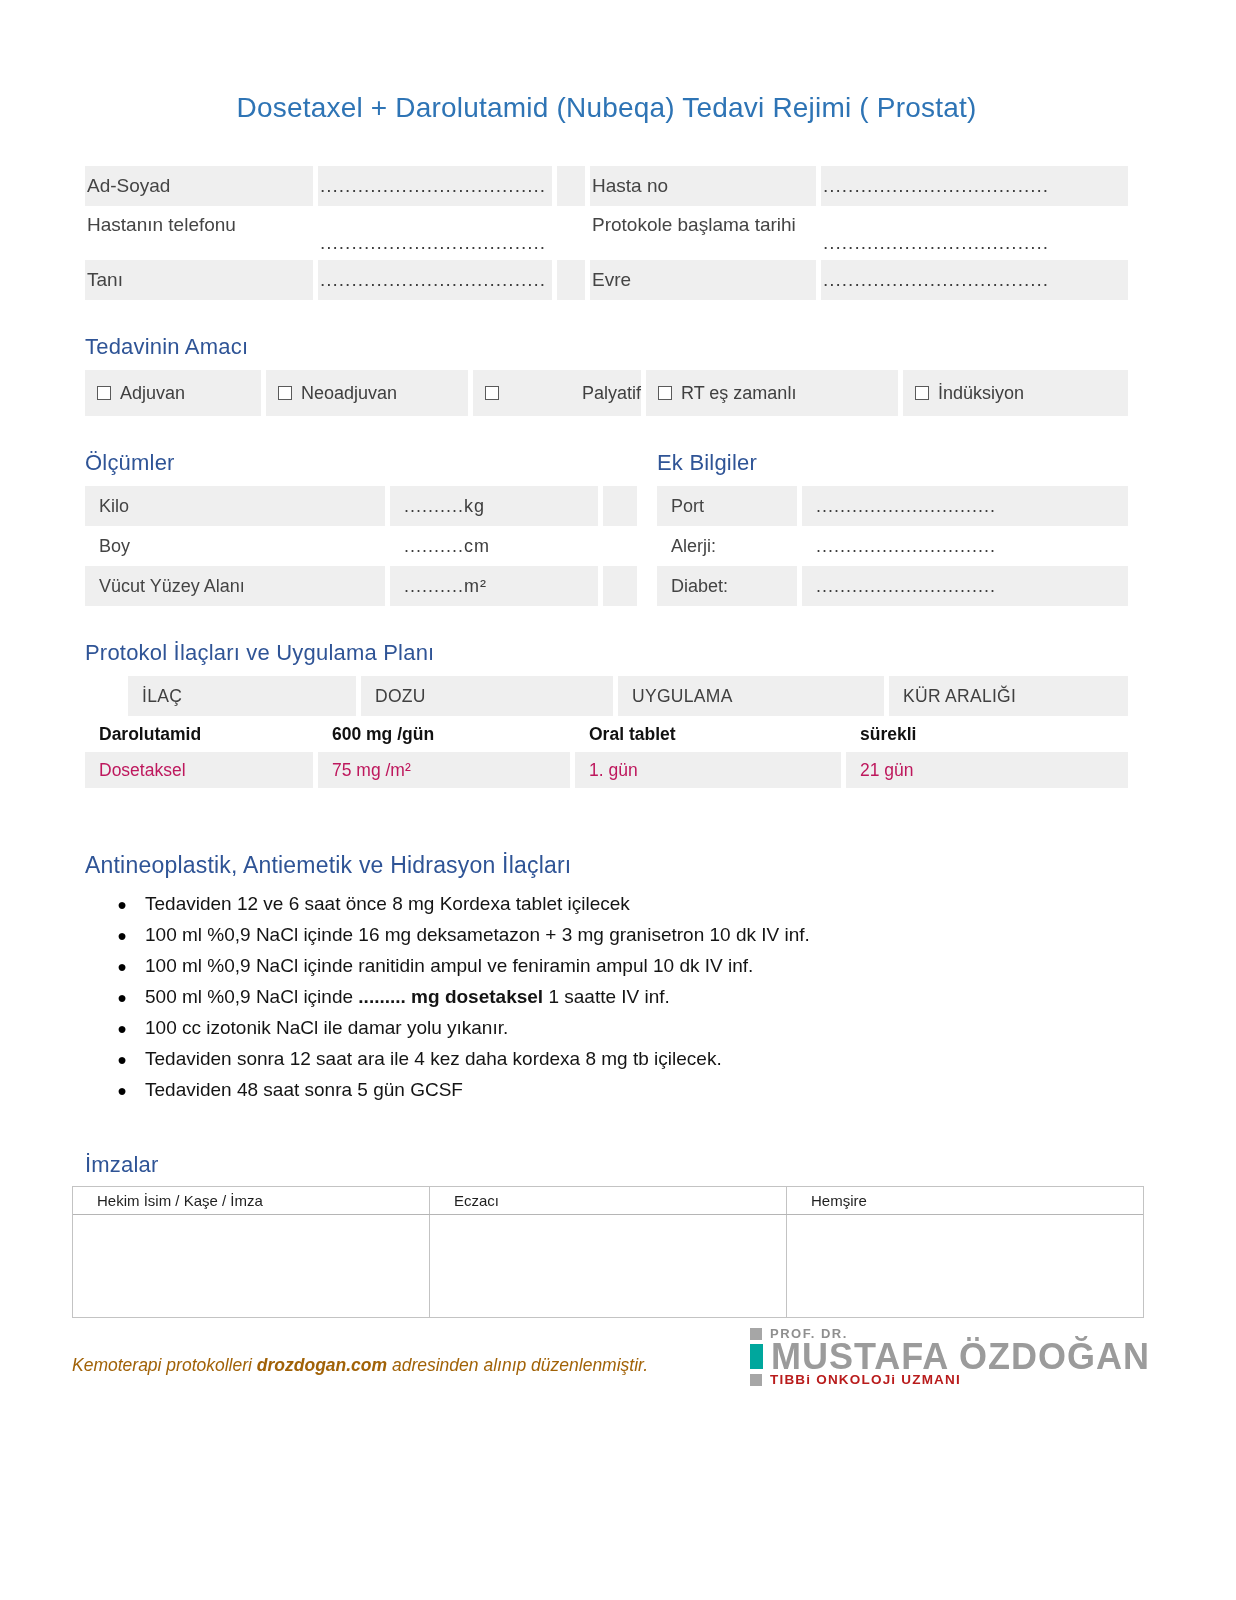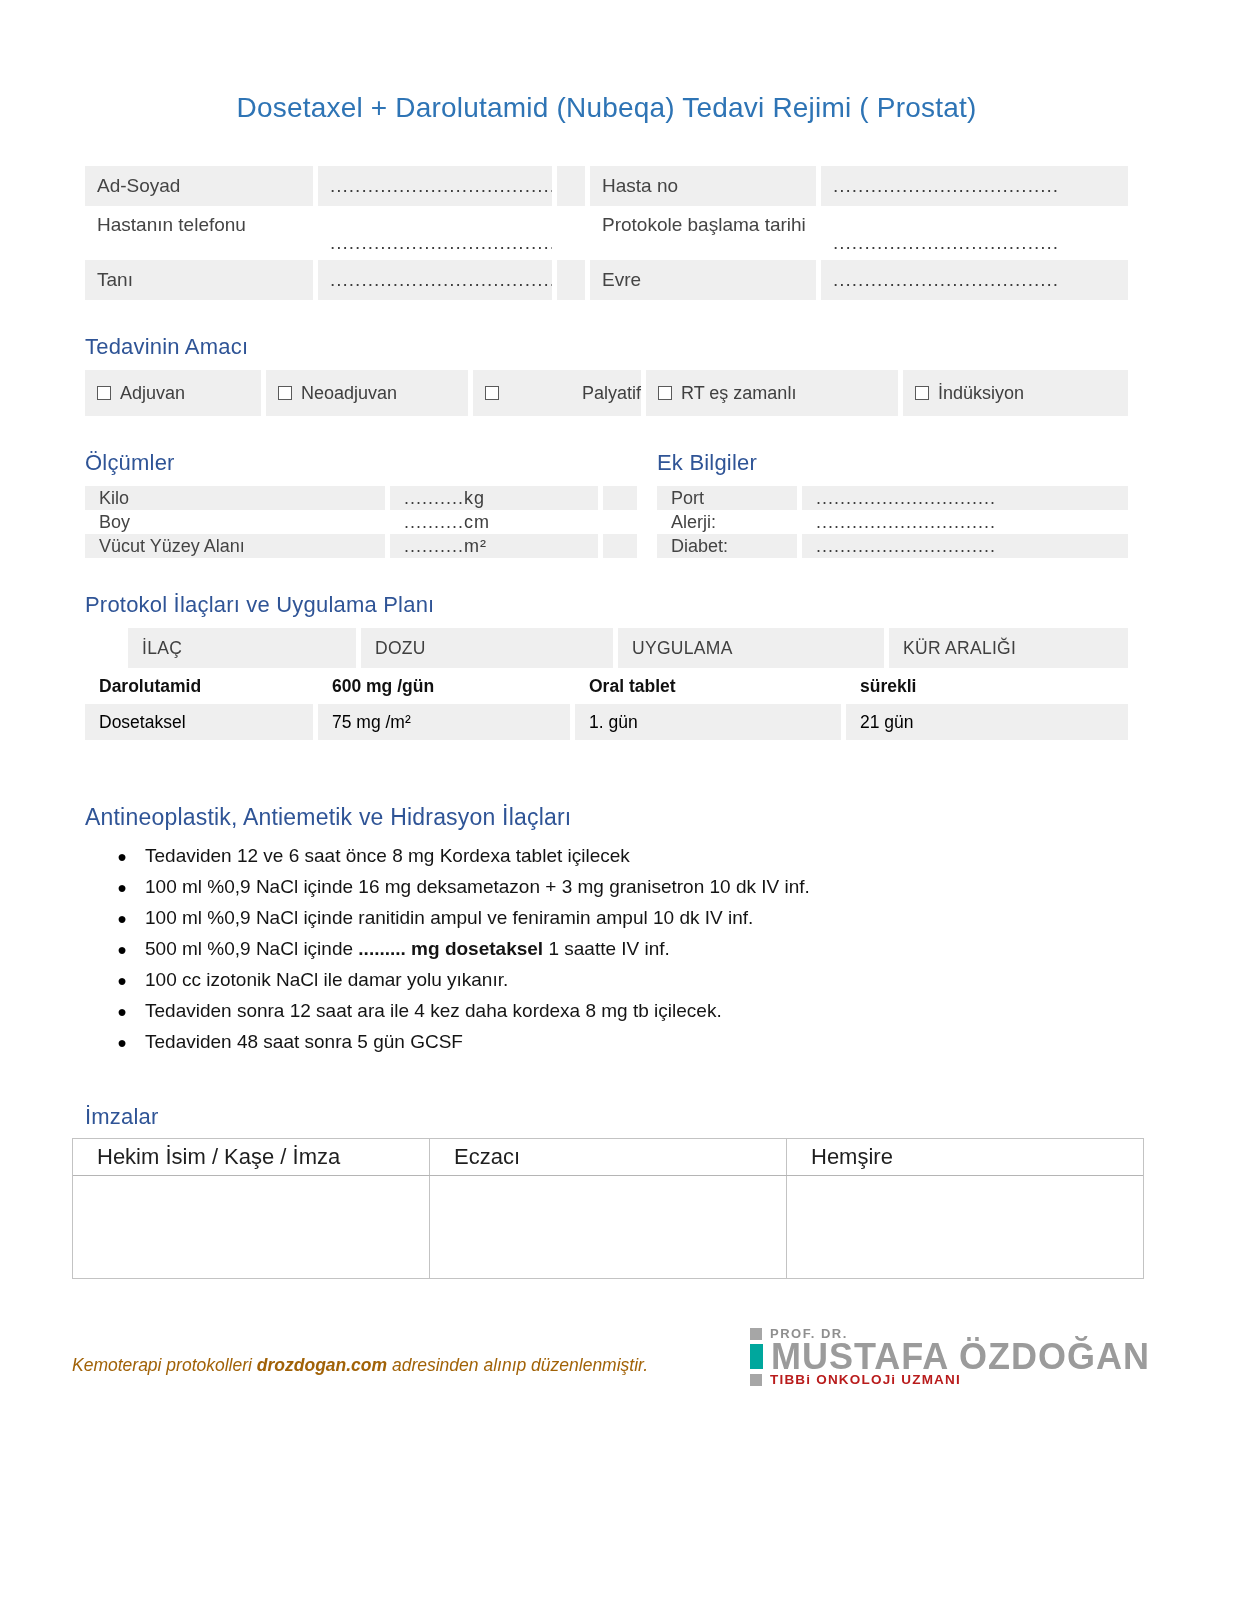--- a/index.html
+++ b/index.html
@@ -21,21 +21,21 @@
     color: #2E74B5;
     letter-spacing: 0.2px;
   }
 
   
   .gcell { background: #efefef; }
 
   
   .pform { margin-top: 42px; }
   .pform-row { display: flex; gap: 5px; align-items: stretch; }
-  .pform-row .cell { display: flex; align-items: center; padding-left: 12px; font-size: 19px; }
+  .pform-row .cell { display: flex; align-items: center; padding-left: 2px; font-size: 19px; }
   .row-h { height: 40px; }
   .row-tall { height: 54px; }
   .c-l1 { width: 228px; }
   .c-d1 { width: 234px; }
   .c-sp { width: 28px; padding-left: 0 !important; }
   .c-l2 { width: 226px; }
   .c-d2 { flex: 1; }
   .dots { font-size: 15px; color: #3d3d3d; letter-spacing: 1px; overflow: hidden; white-space: nowrap; }
   .row-tall .cell.lab { align-items: flex-start; padding-top: 8px; }
   .row-tall .cell.dts { align-items: flex-end; padding-bottom: 6px; }
@@ -56,61 +56,61 @@
   .cw4 { width: 252px; } .cw5 { flex: 1; }
   .chk-box {
     width: 14px; height: 14px; border: 1.6px solid #5a5a5a; background: #fff; flex: 0 0 auto;
   }
 
   
   .two-col { margin-top: 34px; display: flex; gap: 20px; }
   .col-left { width: 552px; }
   .col-right { flex: 1; }
   .mini-table { margin-top: 10px; }
-  .m-row { display: flex; gap: 5px; height: 24px; }
+  .m-row { display: flex; gap: 5px; height: 40px; }
   .m-row .cell { display: flex; align-items: center; padding-left: 14px; font-size: 18px; }
   .m-lab { width: 300px; }
   .m-val { width: 208px; }
   .m-tail { width: 34px; padding-left: 0 !important; }
   .e-lab { width: 140px; }
   .e-val { flex: 1; }
   .white-row .cell { background: transparent !important; }
 
   
   .proto { margin-top: 34px; }
   .proto-table { margin-top: 10px; }
   .p-row { display: flex; gap: 5px; }
   .p-row .cell { display: flex; align-items: center; padding-left: 14px; font-size: 17.5px; }
   .p-head { height: 40px; padding-left: 43px; }
   .p-head .cell { color: #404040; letter-spacing: 0.3px; }
   .p-body { height: 36px; }
   .pc1 { width: 228px; } .pc2 { width: 252px; } .pc3 { width: 266px; } .pc4 { flex: 1; }
   .p-bold .cell { font-weight: 700; color: #111111; }
-  .p-reg .cell { color: #000000; }
+  .p-reg .cell { color: #be185d; }
 
   
   .premed { margin-top: 64px; }
   .premed-h { font-size: 23px; }
   .bullet-list { margin-top: 10px; list-style: none; }
   .bullet-item {
     display: flex; align-items: baseline;
     font-size: 19px; color: #141414; line-height: 30px;
   }
   .bullet-dot { width: 18px; margin-left: 28px; margin-right: 14px; font-size: 16px; color: #000; flex: 0 0 auto; text-align: center; }
 
   
   .sign { margin-top: 46px; }
   .sign-table {
     margin-top: 8px; margin-left: -13px; width: 1072px;
     border: 1px solid #c3c3c3; border-collapse: collapse;
   }
   .sign-row { display: flex; }
   .sign-cell {
     flex: 1; border-right: 1px solid #c3c3c3;
-    padding: 5px 0 5px 24px; font-size: 22px; color: #1f1f1f;
+    padding: 5px 0 5px 24px; font-size: 15px; color: #1f1f1f;
   }
   .sign-cell:last-child { border-right: none; }
   .sign-head { border-bottom: 1px solid #b5b5b5; }
   .sign-body .sign-cell { height: 102px; }
 
   
   .footer {
     position: absolute; left: 72px; top: 1326px; width: 1078px;
     display: flex; justify-content: space-between; align-items: center;
   }

